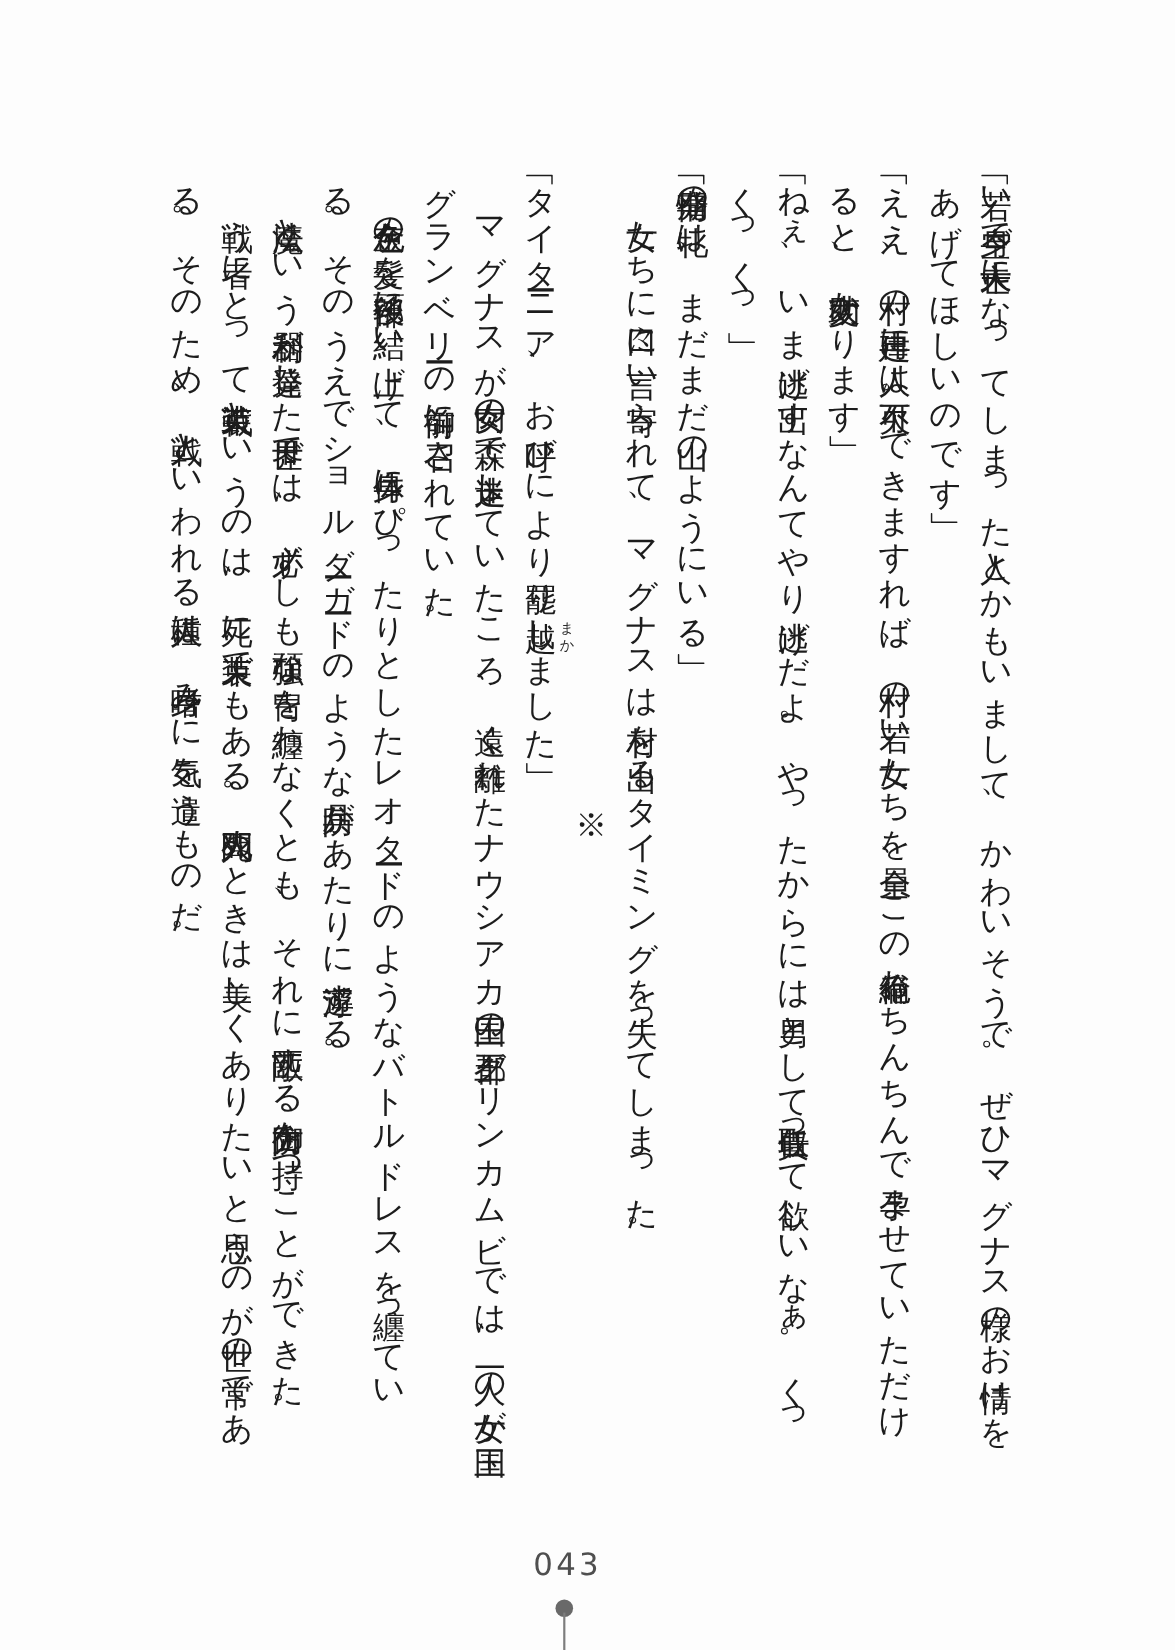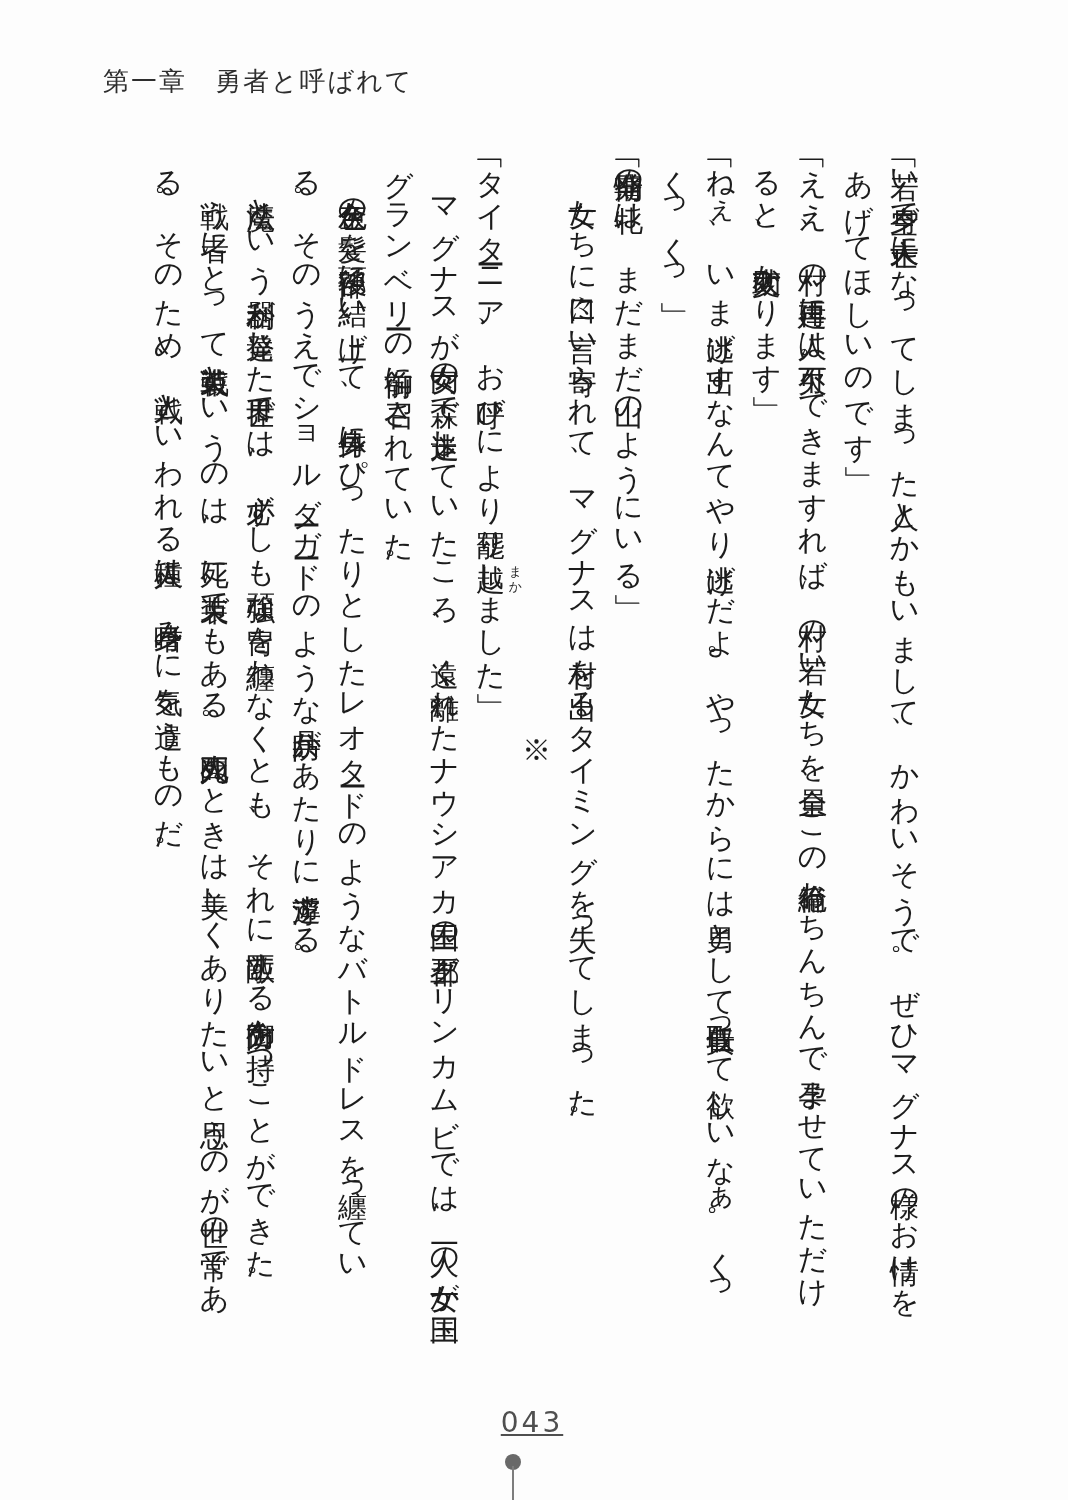--- a/index.html
+++ b/index.html
@@ -59,29 +59,28 @@
     top: 556px;
     writing-mode: vertical-rl;
     -webkit-writing-mode: vertical-rl;
     font-size: 13px;
     letter-spacing: 1px;
     color: #2a2a2a;
   }
   
   .page-number {
     position: absolute;
-    left: 477px;
+    left: 461px;
     top: 1406px;
     width: 110px;
     text-align: center;
     font-family: "DejaVu Sans", sans-serif;
     font-size: 28px;
     letter-spacing: 3px;
     color: #4f4f4f;
-    text-decoration: underline;
   }
   .marker-dot {
     position: absolute;
     left: 505px;
     top: 1454px;
     width: 16px;
     height: 16px;
     border-radius: 50%;
     background: #696969;
   }
@@ -92,21 +91,20 @@
     width: 2px;
     height: 34px;
     background: #7d7d7d;
   }
 </style>
 </head>
 <body>
 
 <div class="page">
 
-  <div class="chapter-header">第一章　勇者と呼ばれて</div>
 
   <div class="body-text">
       <p class="dlg">「若い身空で未亡人になってしまった人とかもいまして、かわいそうで。ぜひマグナス様のお情けをあげてほしいのです」</p>
       <p class="dlg">「ええ、村の再建に人は不可欠。できますれば、村の若い女たちを全員、この絶倫おちんちんで孕ませていただけると、大変助かります」</p>
       <p class="dlg">「ねぇ、いま逃げ出すなんてやり逃げだよ。やったからには男として責任取って欲しいなぁ。くっくっくっ」</p>
       <p class="dlg">「発情期の牝は、まだまだ山のようにいる」</p>
       <p class="indent">女たちに口々に言い寄られて、マグナスは村を出るタイミングを失ってしまった。</p>
       <p class="sep">※</p>
       <p class="dlg">「タイターニア、お呼びにより罷り越しました」</p>
       <p class="indent">マグナスが女肉の森で迷走していたころ、遠く離れたナウシアカ王国の王都グリンカムビでは、一人の女が国王グランベリーの御前に召されていた。</p>

